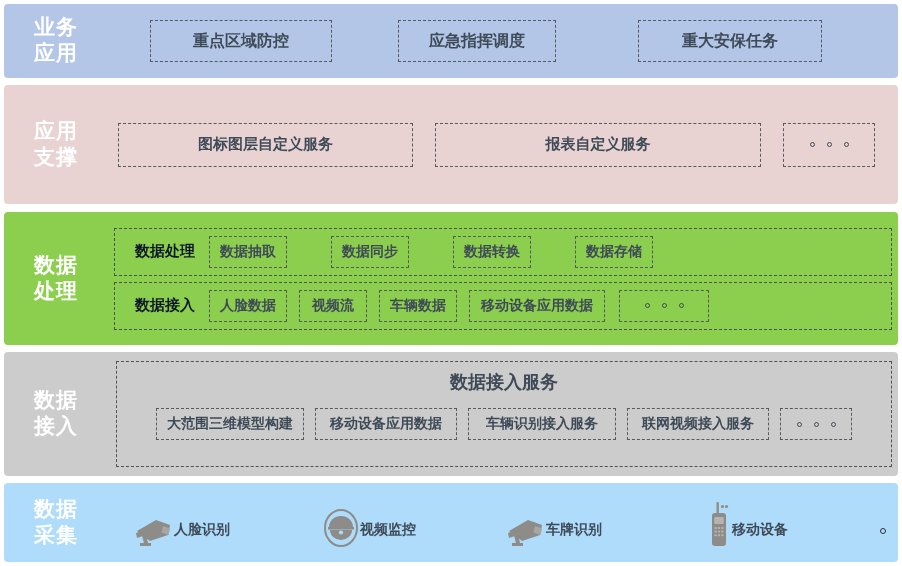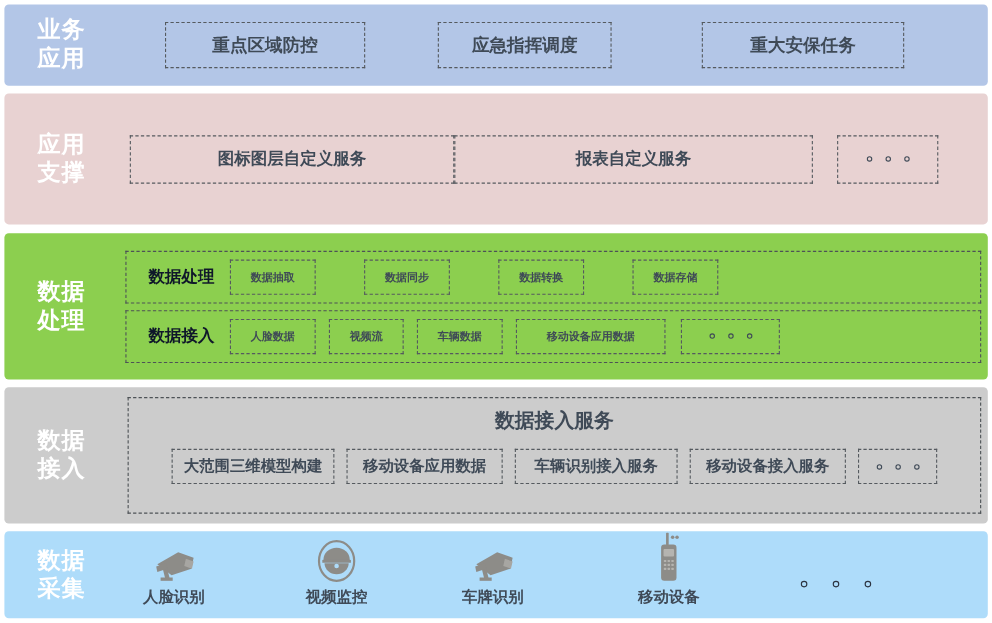--- a/index.html
+++ b/index.html
@@ -94,21 +94,21 @@
     gap: 8px;
     padding: 9px 4px 9px 10px;
     height: 100%;
     justify-content: center;
   }
   .support-row { display: flex; align-items: center; gap: 0; }
   .support-row .dbox { height: 44px; font-size: 15px; }
   .sup-a1 { width: 460px; }
   .sup-a2 { width: 250px; margin-left: 12px; }
   .sup-b1 { width: 295px; }
-  .sup-b2 { width: 326px; }
+  .sup-b2 { width: 326px; margin-left: 22px; }
   .sup-b3 { width: 92px;  margin-left: 22px; }
 
   
   .process-rows {
     display: flex;
     flex-direction: column;
     gap: 6px;
     padding: 10px 6px 10px 6px;
     height: 100%;
     justify-content: center;
@@ -120,21 +120,21 @@
     height: 48px;
     padding: 0 6px;
   }
   .proc-label {
     color: #0f172a;
     font-size: 15px;
     font-weight: bold;
     white-space: nowrap;
     padding: 0 14px 0 14px;
   }
-  .proc-outer .dbox { height: 32px; font-size: 10px; }
+  .proc-outer .dbox { height: 32px; font-size: 14px; }
   .p1a { width: 78px; }
   .p1b { width: 78px;  margin-left: 44px; }
   .p1c { width: 78px;  margin-left: 44px; }
   .p1d { width: 78px;  margin-left: 44px; }
   .p2a { width: 78px; }
   .p2b { width: 68px;  margin-left: 12px; }
   .p2c { width: 78px;  margin-left: 12px; }
   .p2d { width: 136px; margin-left: 12px; }
   .p2e { width: 90px;  margin-left: 14px; }
 
@@ -169,21 +169,21 @@
 
   
   .collect-row {
     display: flex;
     align-items: flex-end;
     height: 100%;
     padding: 0 0 10px 0;
   }
   .collect-item {
     display: flex;
-    flex-direction: column;
+    flex-direction: row;
     align-items: center;
     justify-content: flex-end;
   }
   .collect-item .icon-wrap {
     height: 40px;
     display: flex;
     align-items: flex-end;
     justify-content: center;
     margin-bottom: 4px;
   }
@@ -295,21 +295,21 @@
       <span>数据</span>
       <span>接入</span>
     </div>
     <div class="band-body">
       <div class="access-outer">
         <div class="access-title">数据接入服务</div>
         <div class="access-row">
           <div class="dbox a1">大范围三维模型构建</div>
           <div class="dbox a2">移动设备应用数据</div>
           <div class="dbox a3">车辆识别接入服务</div>
-          <div class="dbox a4">移动设备接入服务</div>
+          <div class="dbox a4">联网视频接入服务</div>
           <div class="dbox a5">
             <span class="dots">
                 <i></i>
                 <i></i>
                 <i></i>
               </span>
           </div>
         </div>
       </div>
     </div>

